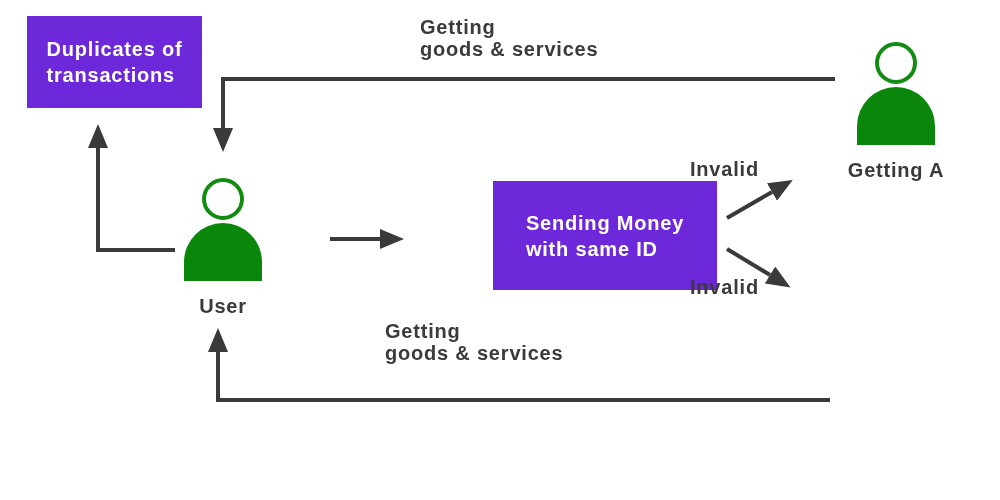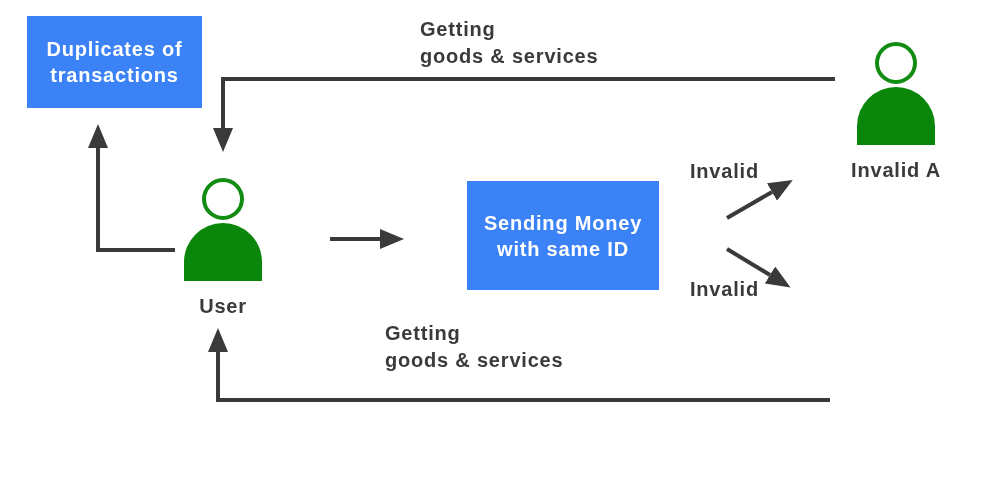--- a/index.html
+++ b/index.html
@@ -15,40 +15,39 @@
     background: #ffffff;
     overflow: hidden;
   }
   .arrows-layer {
     position: absolute;
     left: 0; top: 0;
     width: 1000px; height: 500px;
   }
   .green-box {
     position: absolute;
-    background: #3b82f6;
+    background: #6d28d9;
     color: #ffffff;
     font-weight: 700;
     font-size: 20px;
     line-height: 26px;
     letter-spacing: 0.8px;
     display: flex;
     align-items: center;
     justify-content: center;
-    text-align: center;
     white-space: pre-line;
   }
   .box-duplicates { left: 27px; top: 16px; width: 175px; height: 92px; }
-  .box-sending   { left: 467px; top: 181px; width: 192px; height: 109px; }
+  .box-sending   { left: 493px; top: 181px; width: 224px; height: 109px; }
   .note {
     position: absolute;
     color: #3a3a3a;
     font-weight: 700;
     font-size: 20px;
-    line-height: 27px;
+    line-height: 22px;
     letter-spacing: 0.8px;
     white-space: pre-line;
   }
   .note-getting-top    { left: 420px; top: 16px; }
   .note-getting-bottom { left: 385px; top: 320px; }
   .note-invalid-top    { left: 690px; top: 158px; }
   .note-invalid-bottom { left: 690px; top: 276px; }
   .person {
     position: absolute;
     width: 84px;
@@ -102,21 +101,21 @@
 
   <div class="green-box box-duplicates">Duplicates of
 transactions</div>
 
   <div class="note note-getting-top">Getting
 goods &amp; services</div>
 
   <div class="person person-merchant-a">
     <div class="head"></div>
     <div class="torso"></div>
-    <div class="person-label">Invalid A</div>
+    <div class="person-label">Getting A</div>
   </div>
 
   <div class="person person-user">
     <div class="head"></div>
     <div class="torso"></div>
     <div class="person-label">User</div>
   </div>
 
   <div class="green-box box-sending">Sending Money
 with same ID</div>

